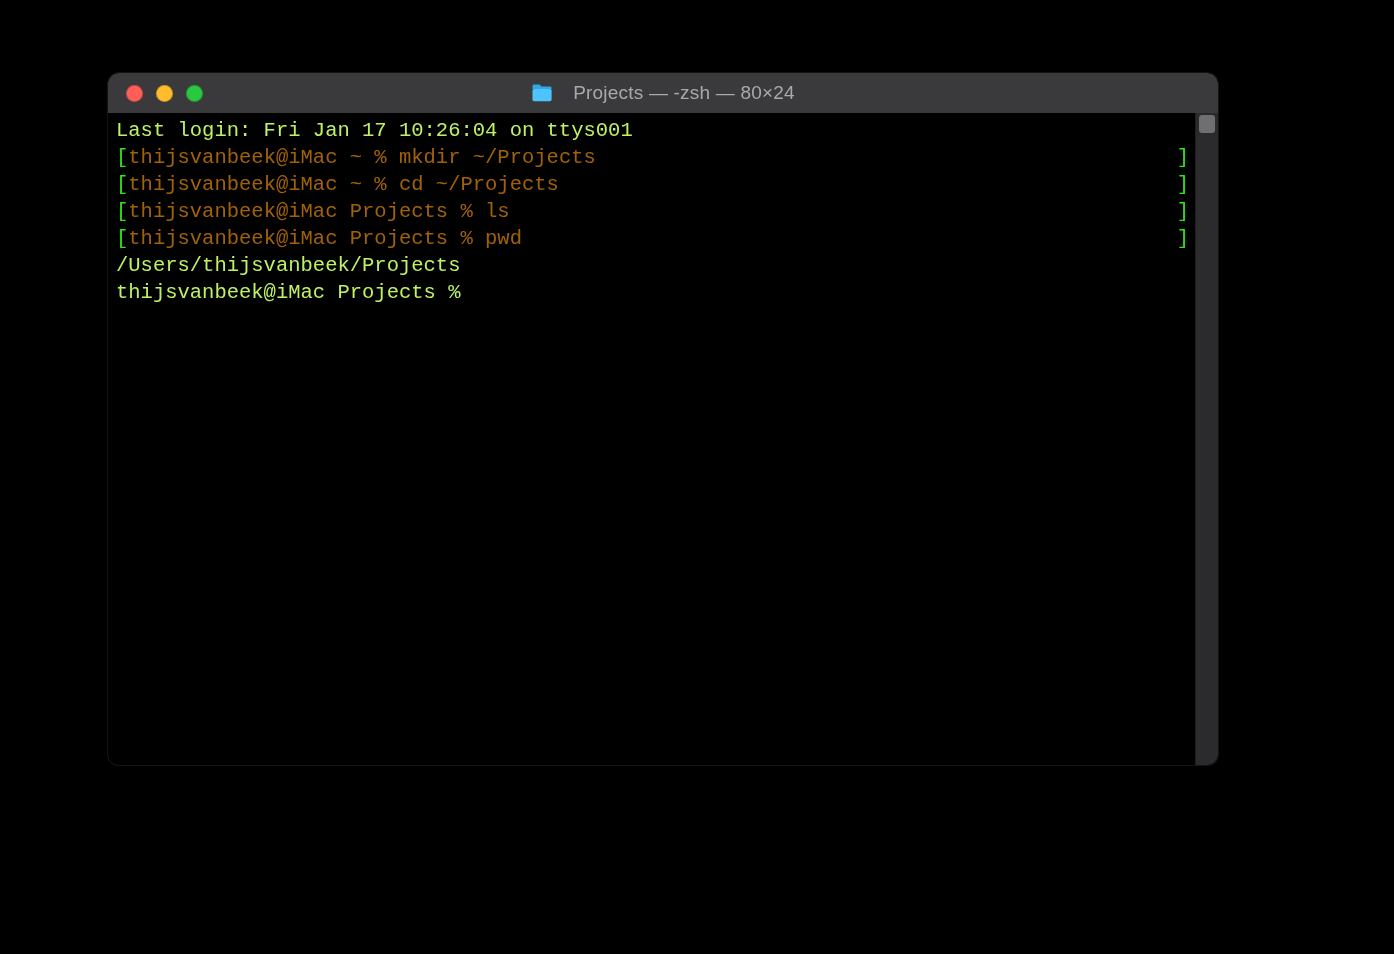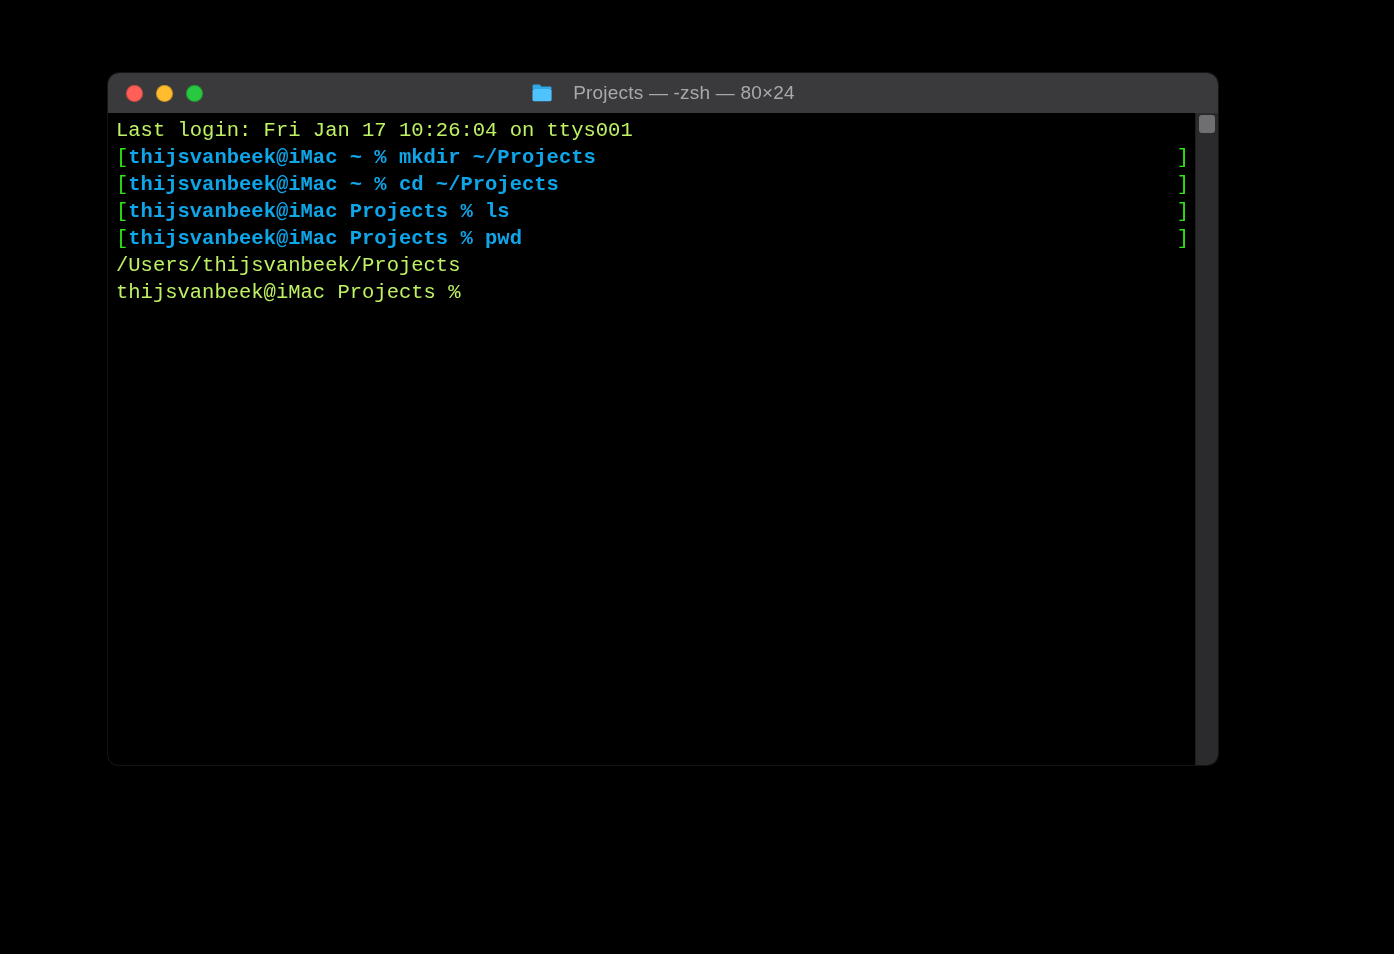--- a/index.html
+++ b/index.html
@@ -117,22 +117,21 @@
   }
 
   .term-line {
     display: flex;
   }
   .term-line .lbracket, .term-line .rbracket {
     color: #2fe615;
   }
   .term-line .content {
     flex: 0 0 auto;
-    color: #0ea5e9;
-    font-weight: bold;
+    color: #a16207;
   }
   .term-line .spacer {
     flex: 1 1 auto;
   }
 </style>
 </head>
 <body>
 
 <div class="window">
 

